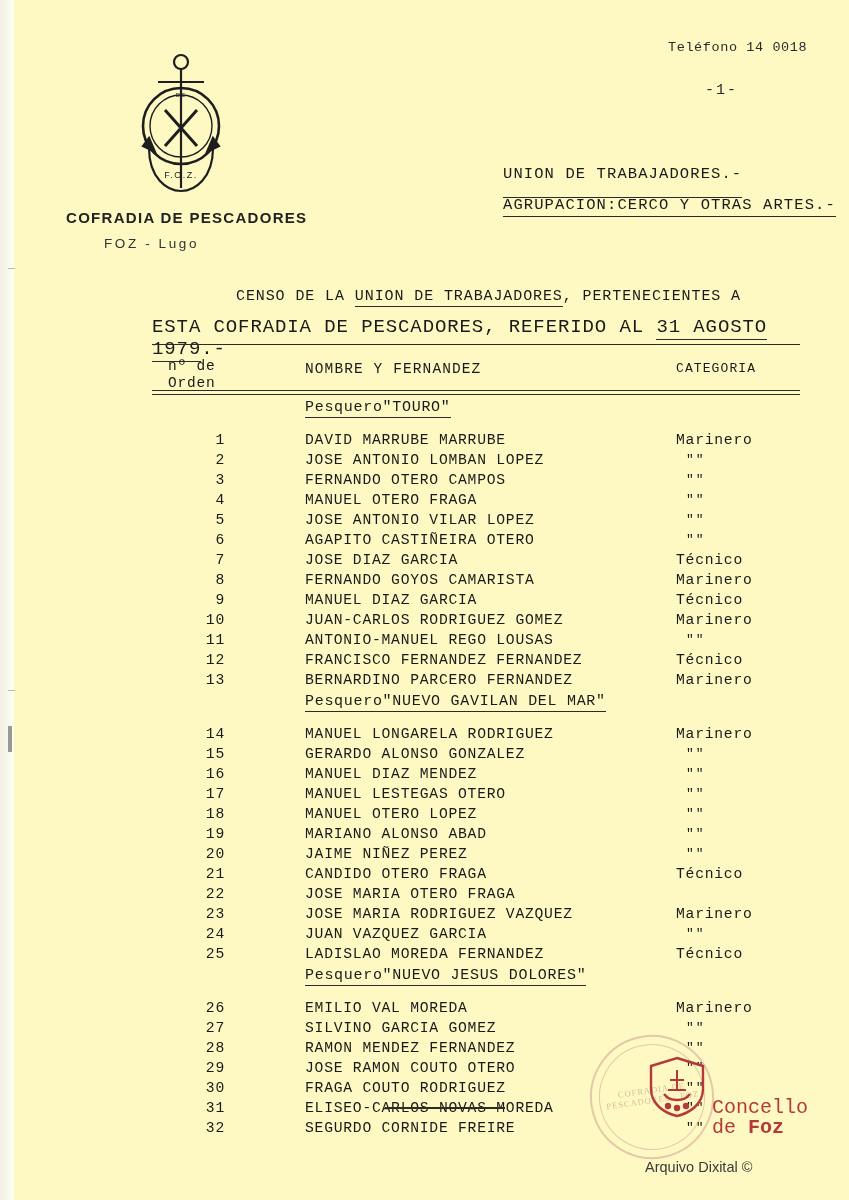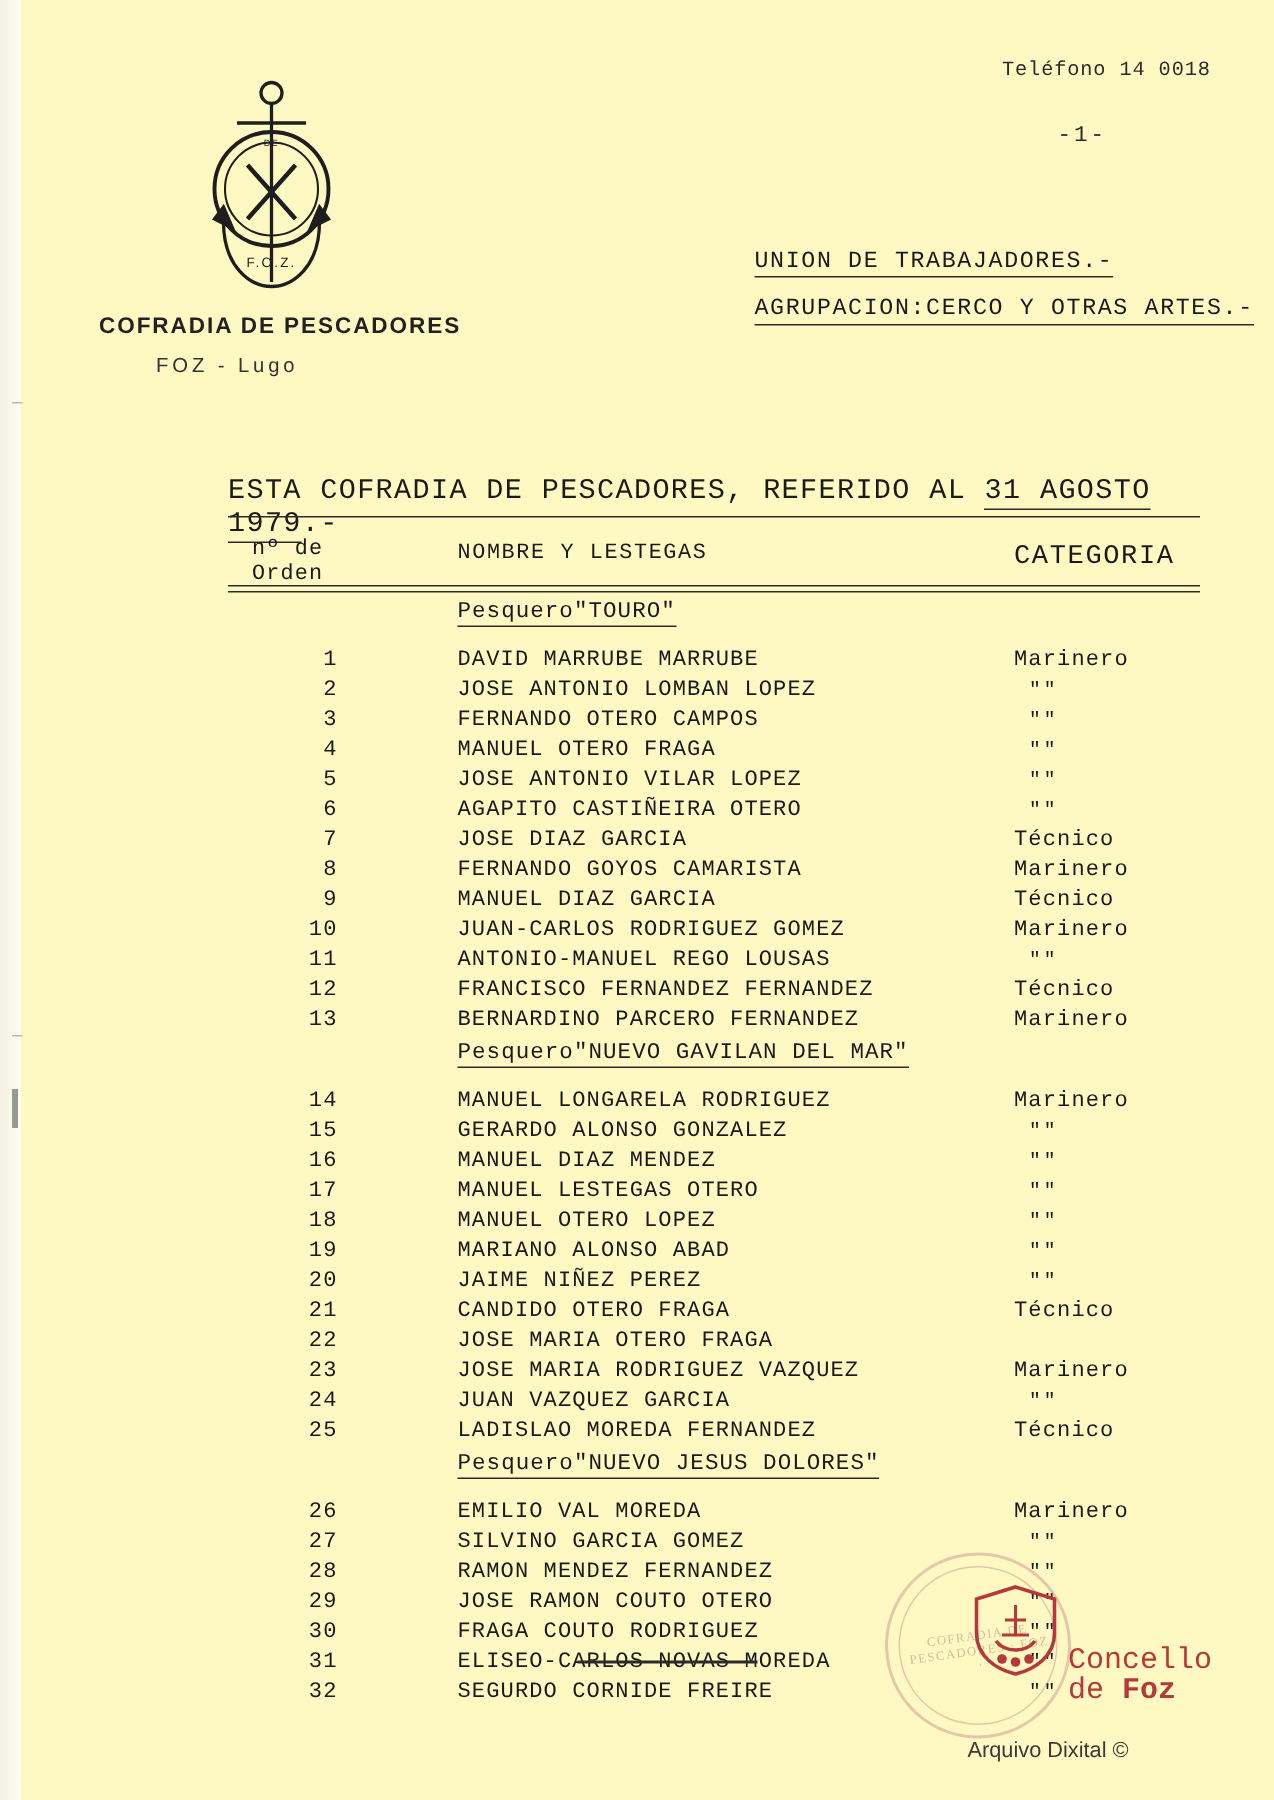--- a/index.html
+++ b/index.html
@@ -42,21 +42,21 @@
   }
   .cofradia-sub {
     position:absolute; left:104px; top:236px;
     font-family:"Liberation Sans", sans-serif;
     font-size:13.5px; letter-spacing:2.6px; color:#333;
   }
 
   .union-line {
     position:absolute; left:503px; top:165px;
     font-size:15.5px; letter-spacing:1.1px;
-    border-bottom:1.6px solid #2b2b2b; padding-bottom:1px;
+    border-bottom:1.6px solid #2b2b2b; padding-bottom:14px;
   }
   .agrup-line {
     position:absolute; left:503px; top:196px;
     font-size:15.5px; letter-spacing:1.1px;
     border-bottom:1.6px solid #2b2b2b; padding-bottom:2px;text-align:right;
   }
 
   
   .census1 { position:absolute; left:236px; top:288px; font-size:15px; letter-spacing:.9px; }
   .census2 { position:absolute; left:152px; top:316px; font-size:19px; letter-spacing:.9px; }
@@ -64,21 +64,21 @@
 
   .rule {
     position:absolute; left:152px; width:648px; height:0;
     border-top:1.5px solid #2b2b2b;
   }
   .rule.double { border-top:1.5px solid #2b2b2b; border-bottom:1.5px solid #2b2b2b; height:3px; }
 
   
   .col-order { position:absolute; left:168px; top:358px; font-size:14.5px; letter-spacing:.8px; line-height:17px; }
   .col-name  { position:absolute; left:305px; top:361px; font-size:14.5px; letter-spacing:1.1px; }
-  .col-cat   { position:absolute; left:676px; top:361px; font-size:18px; letter-spacing:1.1px; }
+  .col-cat   { position:absolute; left:676px; top:361px; font-size:13px; letter-spacing:1.1px; }
 
   
   .body { position:absolute; left:0; top:398px; width:849px; }
   .group-title {
     font-size:15px; letter-spacing:.7px;
     margin-left:305px;
     display:inline-block;
     border-bottom:1.5px solid #2b2b2b;
     padding-bottom:1px;
   }
@@ -155,31 +155,34 @@
       <text x="56" y="49" font-size="6" text-anchor="middle" fill="#1e1e1e" font-family="Liberation Sans, sans-serif" letter-spacing="1">DE</text>
     </svg>
   </div>
 
   <div class="cofradia-title">COFRADIA  DE  PESCADORES</div>
   <div class="cofradia-sub">FOZ - Lugo</div>
 
   <div class="union-line">UNION DE TRABAJADORES.-</div>
   <div class="agrup-line">AGRUPACION:CERCO Y OTRAS ARTES.-</div>
 
+  <div class="census1">
+    <span>CENSO DE LA </span><span class="u">UNION DE TRABAJADORES</span><span>, PERTENECIENTES A</span>
+  </div>
   <div class="census2">
     <span>ESTA COFRADIA DE PESCADORES, REFERIDO AL </span><span class="u">31 AGOSTO 1979</span><span>.-</span>
   </div>
 
   <div class="rule" style="top:344px"></div>
 
   <div class="col-order">
     <div>nº de</div>
     <div>Orden</div>
   </div>
-  <div class="col-name">NOMBRE  Y  LESTEGAS</div>
+  <div class="col-name">NOMBRE  Y  FERNANDEZ</div>
   <div class="col-cat">CATEGORIA</div>
 
   <div class="rule double" style="top:390px"></div>
 
   <div class="body" id="table-body">
       <div class="group">
         <div class="group-head"><span class="group-title">Pesquero"TOURO"</span></div>
         <div class="row">
           <span class="num">1</span>
           <span class="nm">DAVID MARRUBE MARRUBE</span>

